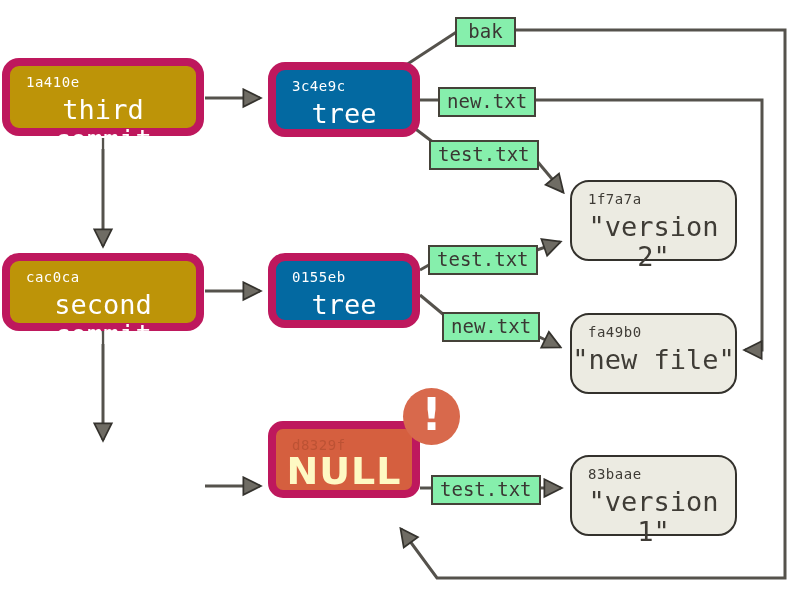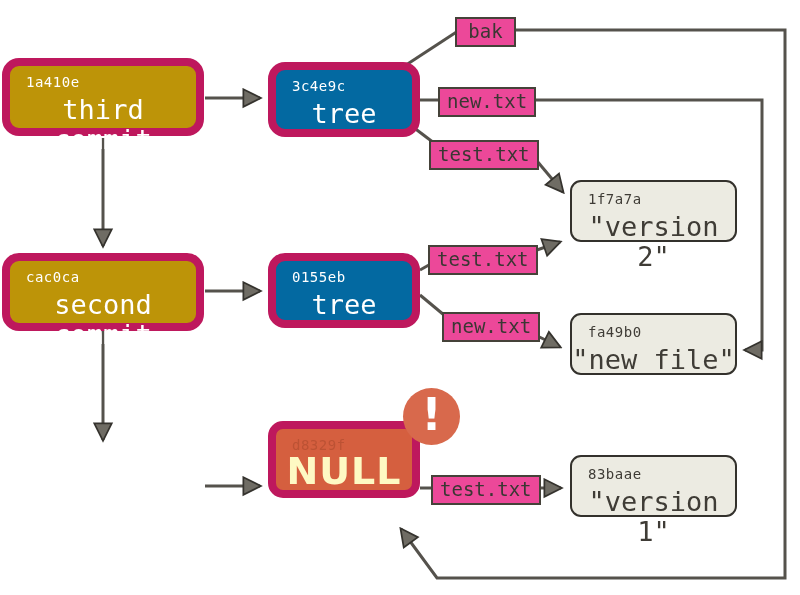--- a/index.html
+++ b/index.html
@@ -22,27 +22,27 @@
   }
   .commit{left:2px;width:202px;height:78px;background:#bd9408;}
   .tree{left:268px;width:152px;height:75px;background:#0369a1;}
   .nullnode{left:268px;width:152px;height:77px;background:#d55f3f;border-radius:15px;}
   .nullnode .hash{color:#bc5234;}
   .nullnode .lbl{
     font-family:"DejaVu Sans","Liberation Sans",sans-serif;
     font-weight:bold;color:#fef9c3;font-size:38px;margin-top:-2px;letter-spacing:1px;
   }
   .blob{
-    left:570px;width:167px;height:62px;background:#ecebe2;
-    border:2.5px solid #33312c;border-radius:11px;color:#3f3c36;
+    left:570px;width:167px;height:81px;background:#ecebe2;
+    border:2.5px solid #33312c;border-radius:19px;color:#3f3c36;
   }
   .blob .hash{color:#3f3c36;padding-top:10px;}
   .blob .lbl{color:#3f3c36;}
   .edge-label{
-    position:absolute;box-sizing:border-box;background:#ec4899;
+    position:absolute;box-sizing:border-box;background:#86efac;
     border:2px solid #454239;color:#3a3733;font-size:19px;line-height:1;
     padding:3px 7px 4px 7px;white-space:nowrap;text-align:center;
   }
   .warn{
     position:absolute;left:403px;top:388px;width:57px;height:57px;
     background:#d8694c;border-radius:50%;
     display:flex;align-items:center;justify-content:center;
   }
   .warn .mark{
     font-family:"DejaVu Sans","Liberation Sans",sans-serif;

